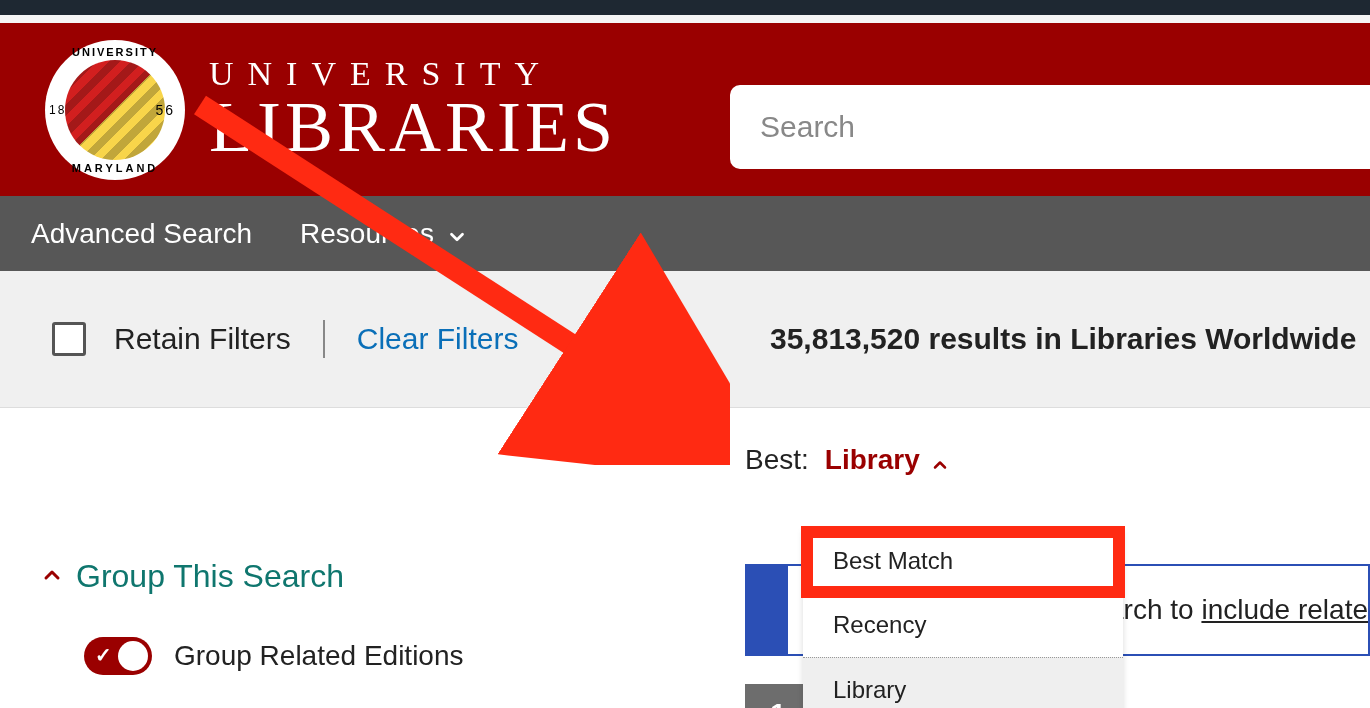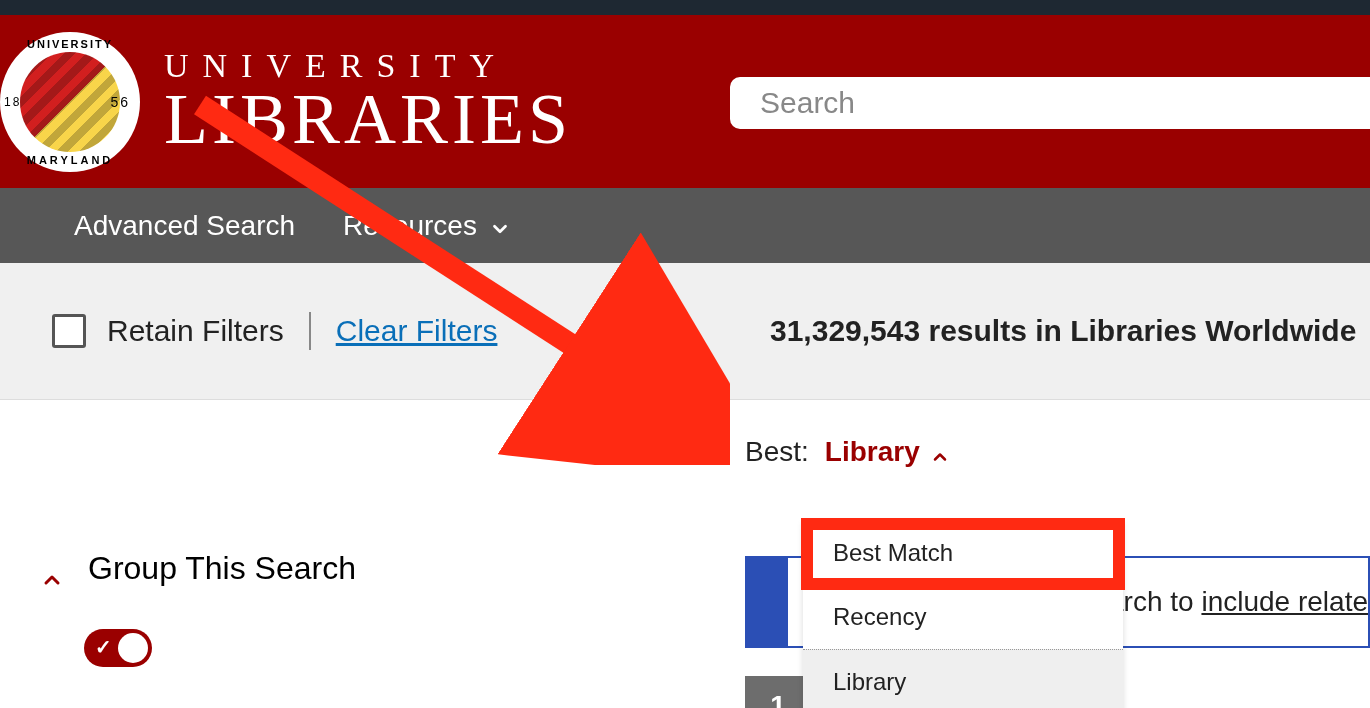--- a/index.html
+++ b/index.html
@@ -13,21 +13,23 @@
   }
   .topbar {
     height: 15px;
     background: #1e2832;
   }
   .header {
     background: #9a0000;
     height: 173px;
     display: flex;
     align-items: center;
-    position: relative;
+    padding-left: 45px;
+    position: relative;
+    margin-top: 8px;
   }
   .logo-wrap {
     display: flex;
     align-items: center;
     gap: 24px;
   }
   .seal {
     width: 140px;
     height: 140px;
     border-radius: 50%;
@@ -79,39 +81,39 @@
   .logo-line2 {
     font-size: 72px;
     letter-spacing: 4px;
     font-weight: 400;
   }
   .search-wrap {
     position: absolute;
     left: 730px;
     top: 62px;
     right: 0;
-    height: 52px;
+    height: 84px;
   }
   .search-input {
     width: 100%;
     height: 100%;
     border: none;
     border-radius: 10px 0 0 10px;
     padding: 0 30px;
     font-size: 30px;
     color: #333;
     outline: none;
   }
   .search-input::placeholder { color: #888; }
   .nav {
     background: #575757;
     height: 75px;
     display: flex;
     align-items: center;
-    padding-left: 74px;
+    padding-left: 31px;
     gap: 48px;
   }
   .nav a, .nav .nav-item {
     color: #fff;
     font-size: 28px;
     text-decoration: none;
     display: flex;
     align-items: center;
     gap: 12px;
     cursor: pointer;
@@ -120,21 +122,21 @@
     width: 22px; height: 22px;
     display: inline-block;
   }
   .chev-down svg { width: 100%; height: 100%; }
   .filters-row {
     background: #f0f0f0;
     height: 137px;
     display: flex;
     align-items: center;
     padding-left: 52px;
-    gap: 21px;
+    gap: 28px;
     border-bottom: 1px solid #ddd;
   }
   .checkbox {
     width: 34px;
     height: 34px;
     border: 3px solid #555;
     border-radius: 3px;
     background: #fff;
   }
   .retain {
@@ -142,21 +144,20 @@
     color: #222;
   }
   .sepv {
     width: 2px;
     height: 38px;
     background: #888;
     margin: 0 4px;
   }
   .clear {
     color: #0a6fb8;
-    text-decoration: underline;
     font-size: 30px;
     cursor: pointer;
   }
   .results-count {
     margin-left: auto;
     padding-left: 40px;
     font-size: 30px;
     font-weight: 700;
     color: #222;
     position: absolute;
@@ -168,23 +169,23 @@
     height: calc(708px - 15px - 173px - 75px - 137px);
     background: #fff;
   }
   .left-panel {
     position: absolute;
     left: 40px;
     top: 150px;
   }
   .group-heading {
     display: flex;
-    align-items: flex-end;
-    gap: 24px;
-    color: #000000;
+    align-items: flex-start;
+    gap: 12px;
+    color: #0f766e;
     font-size: 32px;
     font-weight: 500;
     cursor: pointer;
   }
   .chev-up { width: 24px; height: 24px; }
   .chev-up svg, .chev-up-small svg { width: 100%; height: 100%; }
   .toggle-row {
     display: flex;
     align-items: center;
     gap: 22px;
@@ -343,38 +344,39 @@
         </svg>
     </span>
   </div>
 </div>
 
 <div class="filters-row" style="position:relative;">
   <div class="checkbox"></div>
   <span class="retain">Retain Filters</span>
   <div class="sepv"></div>
   <a class="clear">Clear Filters</a>
-  <div class="results-count">31,329,543 results in Libraries Worldwide</div>
+  <div class="results-count">35,813,520 results in Libraries Worldwide</div>
 </div>
 
 <div class="content">
 
   <div class="left-panel">
     <div class="group-heading">
       <span class="chev-up">
         <svg viewBox="0 0 24 24" fill="none" stroke="#9a0000" stroke-width="3" stroke-linecap="round" stroke-linejoin="round">
             <polyline points="6 15 12 9 18 15"></polyline>
           </svg>
       </span>
       <span>Group This Search</span>
     </div>
     <div class="toggle-row">
       <div class="toggle">
         <div class="knob"></div>
       </div>
+      <span class="toggle-label">Group Related Editions</span>
     </div>
   </div>
 
   <div class="right-panel">
     <div class="sort-line">
       <span class="sort-label">Best:</span>
       <span class="sort-value">
         <span>Library</span>
         <span class="chev-up-small">
           <svg viewBox="0 0 24 24" fill="none" stroke="#9a0000" stroke-width="3" stroke-linecap="round" stroke-linejoin="round">

